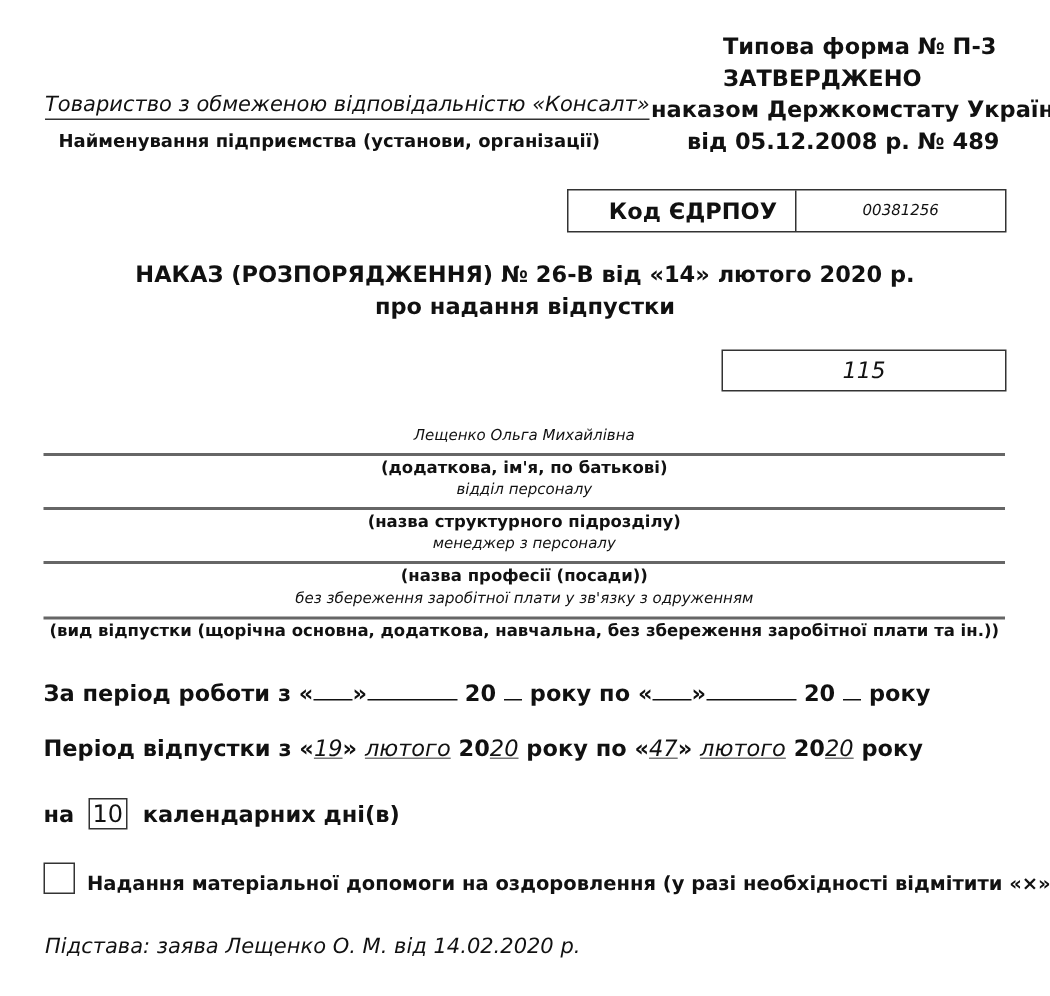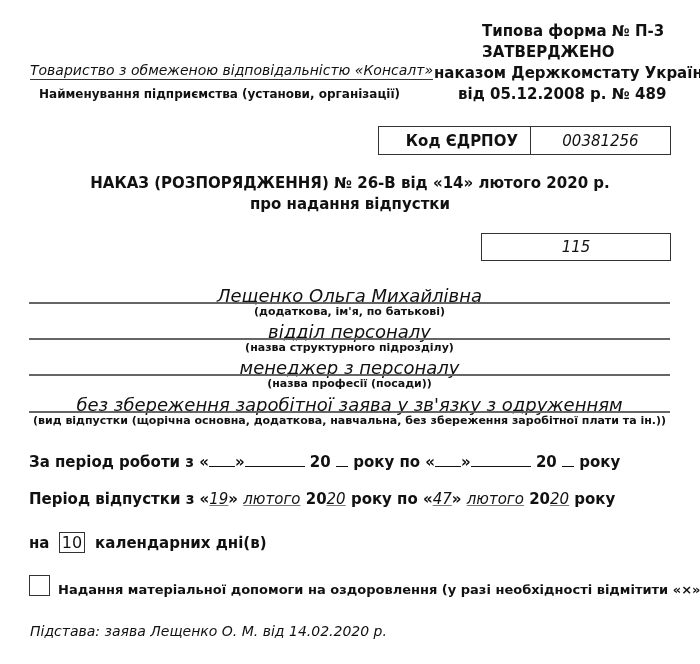--- a/index.html
+++ b/index.html
@@ -11,31 +11,31 @@
 
   
   .hdr-right { font-size: 15px; font-weight: bold; line-height: 21px; }
 
   .org-name { left: 30px; top: 62px; font-size: 14px; font-style: italic; border-bottom: 1px solid #333; padding-bottom: 1px; }
   .org-caption { left: 39px; top: 87px; font-size: 12px; font-weight: bold; }
 
   
   .code-box { left: 378px; top: 126px; width: 291px; height: 27px; border: 1px solid #333; display: flex; }
   .code-box .lbl { width: 152px; border-right: 1px solid #333; font-size: 15px; font-weight: bold; display: flex; align-items: center; justify-content: flex-end; padding-right: 12px; box-sizing: border-box; }
-  .code-box .val { flex: 1; font-size: 15px; font-style: italic; display: flex; align-items: center; justify-content: center; }
+  .code-box .val { flex: 1; font-size: 10px; font-style: italic; display: flex; align-items: center; justify-content: center; }
 
   .title { left: 0; width: 700px; top: 173px; font-size: 15px; font-weight: bold; text-align: center; line-height: 21px; }
 
   
   .tab-box { left: 481px; top: 233px; width: 188px; border: 1px solid #333; }
   .tab-box .h { height: 26px; border-bottom: 1px solid #333; font-size: 15px; font-weight: bold; display:flex; align-items:center; justify-content:center; }
   .tab-box .v { height: 26px; font-size: 15px; font-style: italic; display:flex; align-items:center; justify-content:center; }
 
   .field-line { left: 29px; width: 641px; height: 0; border-top: 2px solid #666; }
-  .field-val { left: 29px; width: 641px; text-align: center; font-size: 18px; font-style: italic; }
+  .field-val { left: 29px; width: 641px; text-align: center; font-size: 10px; font-style: italic; }
   .field-cap { left: 29px; width: 641px; text-align: center; font-size: 11px; font-weight: bold; }
 
   .row-text { font-size: 15px; font-weight: bold; }
   .blank { display: inline-block; border-bottom: 1.5px solid #111; height: 14px; vertical-align: baseline; }
   .fill { font-style: italic; font-weight: normal; text-decoration: underline; text-decoration-color: #777; }
 
   .days-box { display: inline-block; border: 1px solid #333; padding: 0 2px; font-weight: normal; font-size: 16px; line-height: 19px; margin: 0 10px 0 4px; }
 
   .checkbox { left: 29px; top: 575px; width: 19px; height: 19px; border: 1px solid #333; background: #fff; cursor: pointer; }
   .check-label { left: 58px; top: 582px; font-size: 13px; font-weight: bold; }
@@ -72,21 +72,21 @@
 <div class="abs field-cap" style="top:305px;">(додаткова, ім'я, по батькові)</div>
 
 <div class="abs field-val" style="top:321px;">відділ персоналу</div>
 <div class="abs field-line" style="top:338px;"></div>
 <div class="abs field-cap" style="top:341px;">(назва структурного підрозділу)</div>
 
 <div class="abs field-val" style="top:357px;">менеджер з персоналу</div>
 <div class="abs field-line" style="top:374px;"></div>
 <div class="abs field-cap" style="top:377px;">(назва професії (посади))</div>
 
-<div class="abs field-val" style="top:394px;">без збереження заробітної заява у зв'язку з одруженням</div>
+<div class="abs field-val" style="top:394px;">без збереження заробітної плати у зв'язку з одруженням</div>
 <div class="abs field-line" style="top:411px;"></div>
 <div class="abs field-cap" style="top:414px;">(вид відпустки (щорічна основна, додаткова, навчальна, без збереження заробітної плати та ін.))</div>
 
 <div class="abs row-text" style="left:29px; top:452px;">
   <span>За період роботи з «</span><span class="blank" style="width:26px;"></span><span>»</span><span class="blank" style="width:60px;"></span><span> 20 </span><span class="blank" style="width:12px;"></span><span> року по «</span><span class="blank" style="width:26px;"></span><span>»</span><span class="blank" style="width:60px;"></span><span> 20 </span><span class="blank" style="width:12px;"></span><span> року</span>
 </div>
 
 <div class="abs row-text" style="left:29px; top:490px;">
   <span>Період відпустки з «</span><span class="fill">19</span><span>» </span><span class="fill">лютого</span><span> 20</span><span class="fill">20</span><span> року по «</span><span class="fill">47</span><span>» </span><span class="fill">лютого</span><span> 20</span><span class="fill">20</span><span> року</span>
 </div>

